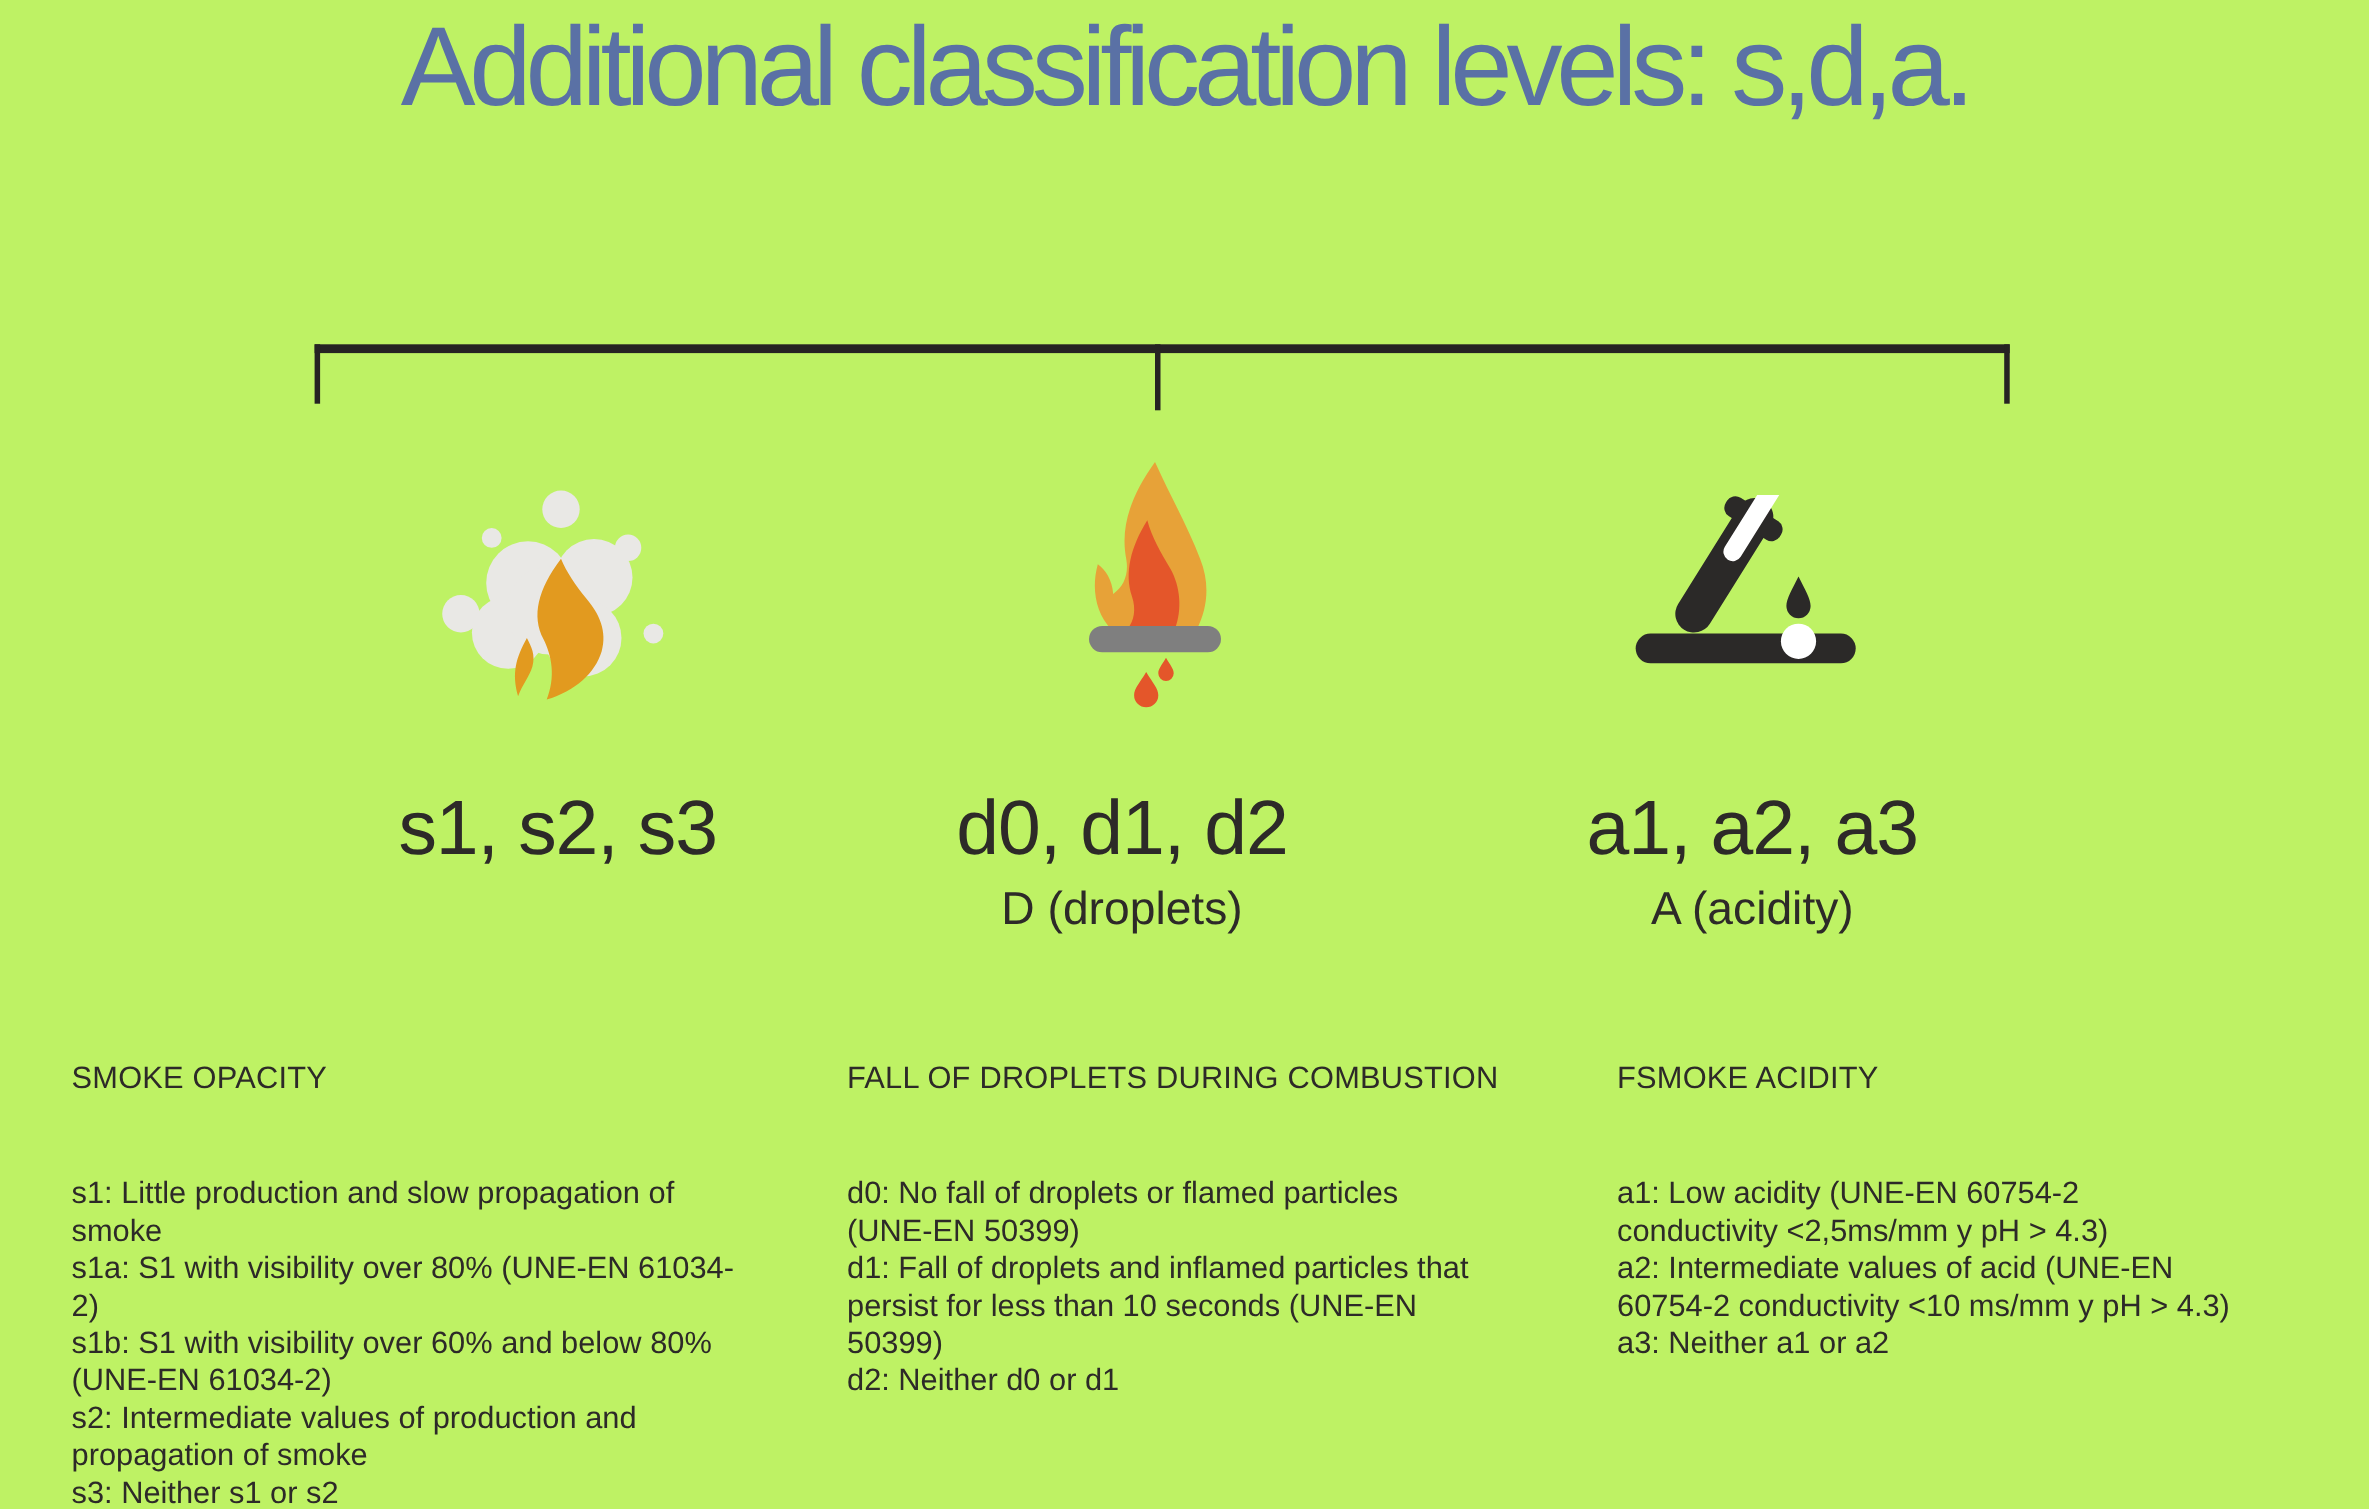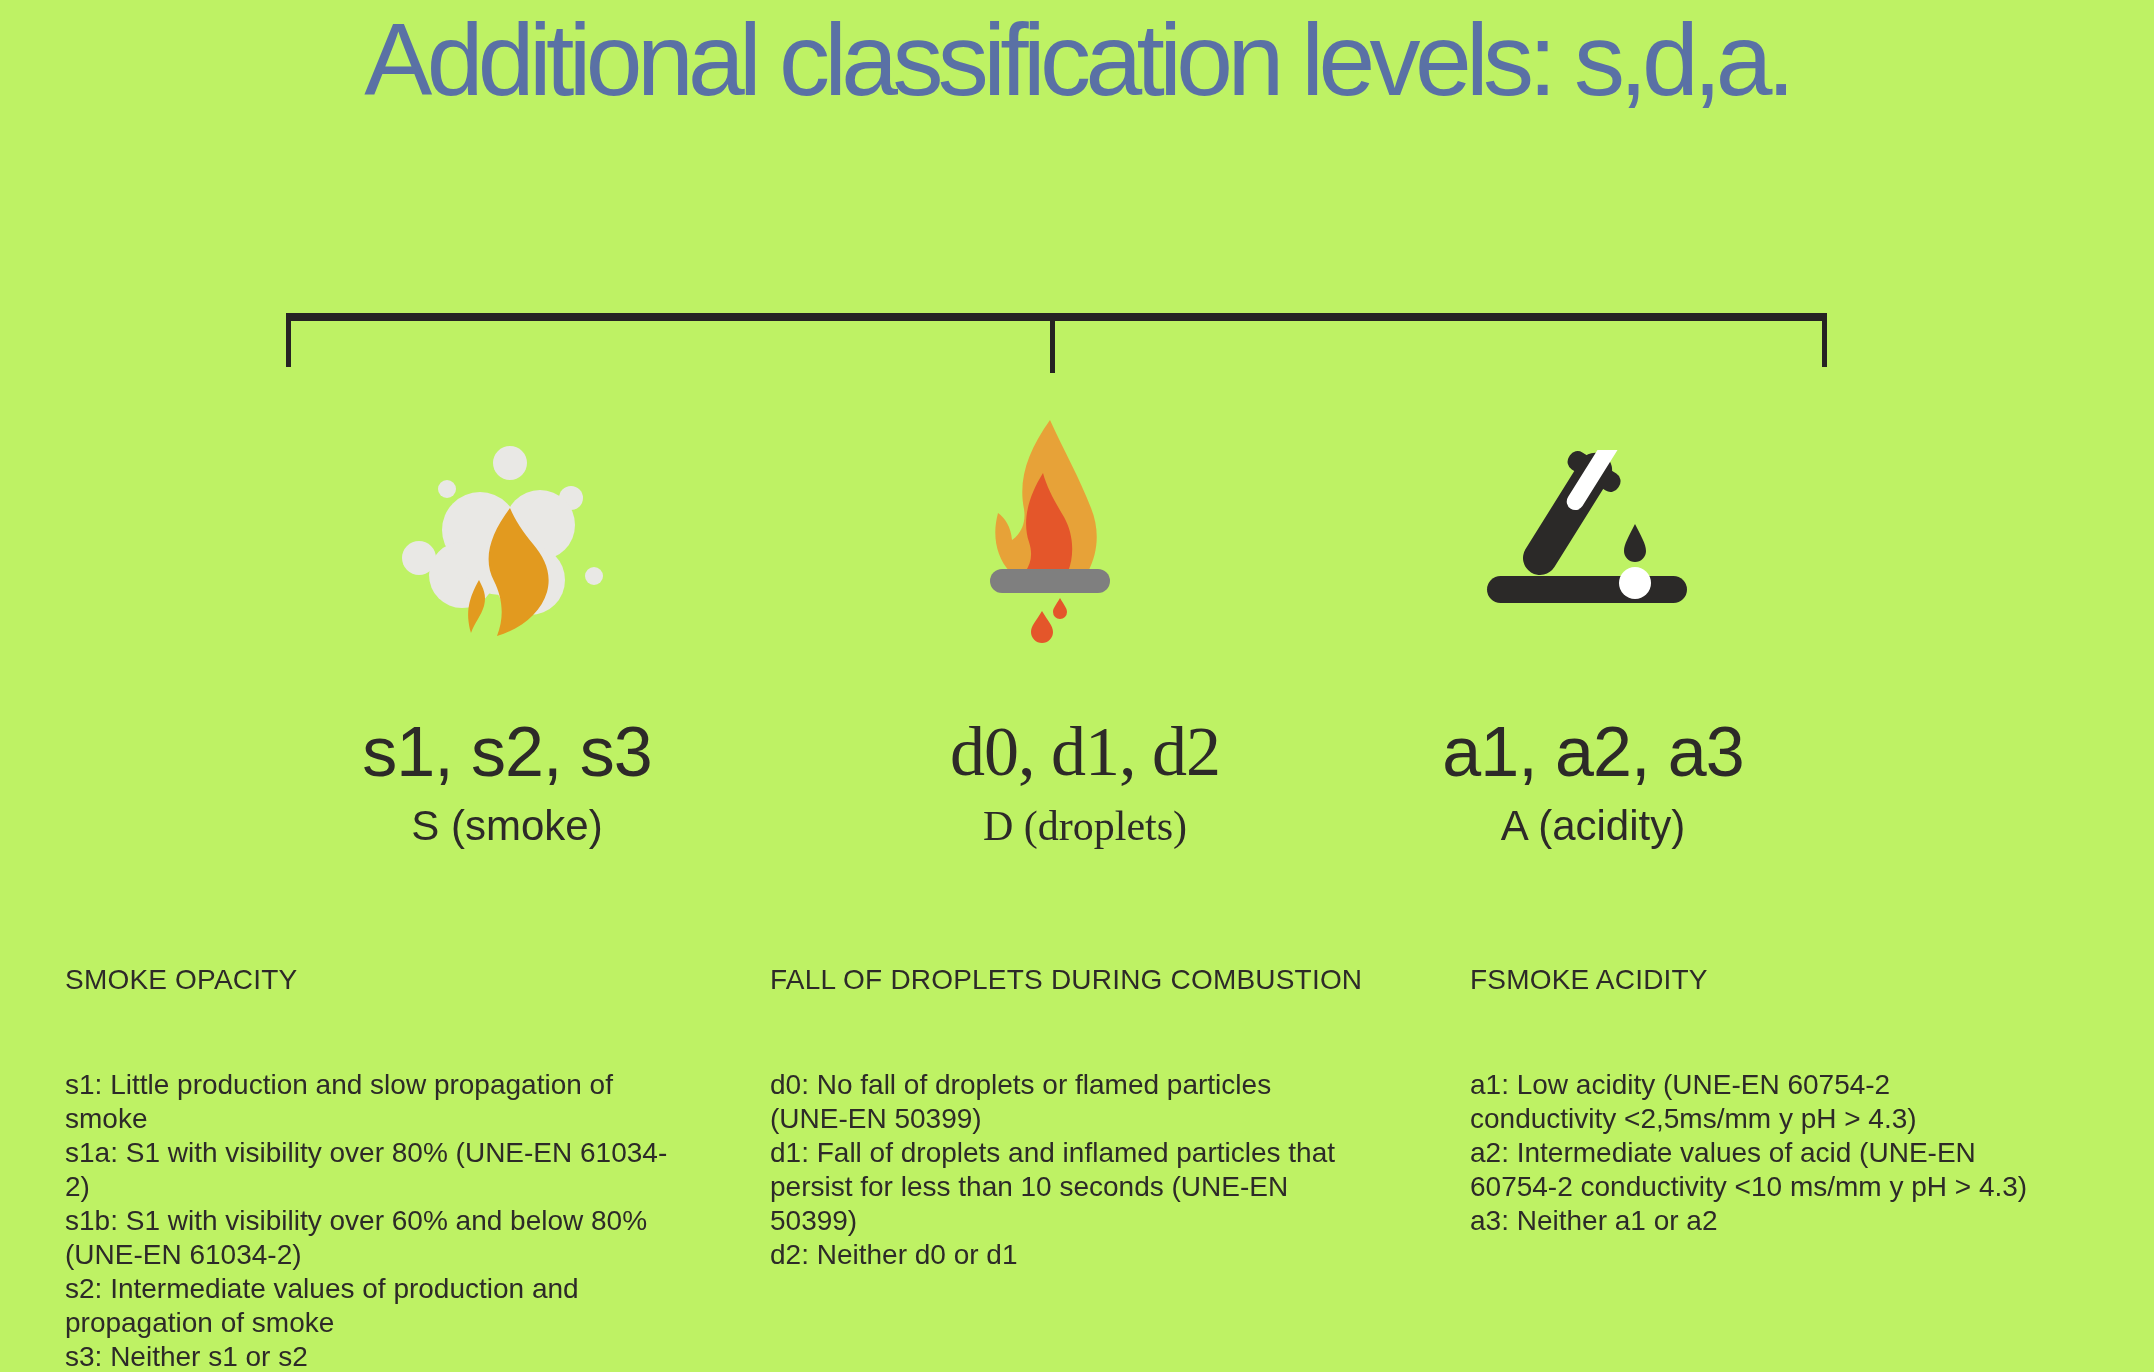--- a/index.html
+++ b/index.html
@@ -31,21 +31,21 @@
   .bracket-left  { left:286px;  top:313px; width:5px;  height:54px; }
   .bracket-mid   { left:1050px; top:313px; width:5px;  height:60px; }
   .bracket-right { left:1822px; top:313px; width:5px;  height:54px; }
   .icon { position:absolute; }
   .icon svg { display:block; }
   .smoke-pos    { left:395px;  top:440px; }
   .droplets-pos { left:988px;  top:415px; }
   .acidity-pos  { left:1485px; top:450px; }
   .cat { position:absolute; top:710px; width:420px; text-align:center; }
   .cat-1 { left:297px; }
-  .cat-2 { left:875px;font-family:Liberation Serif, serif; }
+  .cat-2 { left:810px; }
   .cat-3 { left:1383px; }
   .cat-codes { font-size:70px; line-height:84px; letter-spacing:-1px; }
   .cat-label { font-size:42px; line-height:56px; margin-top:4px; }
   .col { position:absolute; top:962px; }
   .col-1 { left:65px;   width:660px; }
   .col-2 { left:770px;  width:660px; }
   .col-3 { left:1470px; width:670px; }
   .col-heading { font-size:28px; line-height:36px; letter-spacing:0.2px; }
   .col-body {
     margin-top:70px;
@@ -107,21 +107,20 @@
         </g>
         <rect x="2" y="126" width="200" height="27" rx="13.5"></rect>
         <circle cx="150" cy="133" r="16" fill="#ffffff"></circle>
         <path d="M 150,74 C 144,86 139,94 139,101 A 11,11 0 1 0 161,101 C 161,94 156,86 150,74 Z"></path>
       </g>
     </svg>
   </div>
 
   <div class="cat cat-1">
     <div class="cat-codes">s1, s2, s3</div>
-    <div class="cat-label">S (smoke)</div>
   </div>
   <div class="cat cat-2">
     <div class="cat-codes">d0, d1, d2</div>
     <div class="cat-label">D (droplets)</div>
   </div>
   <div class="cat cat-3">
     <div class="cat-codes">a1, a2, a3</div>
     <div class="cat-label">A (acidity)</div>
   </div>
 

